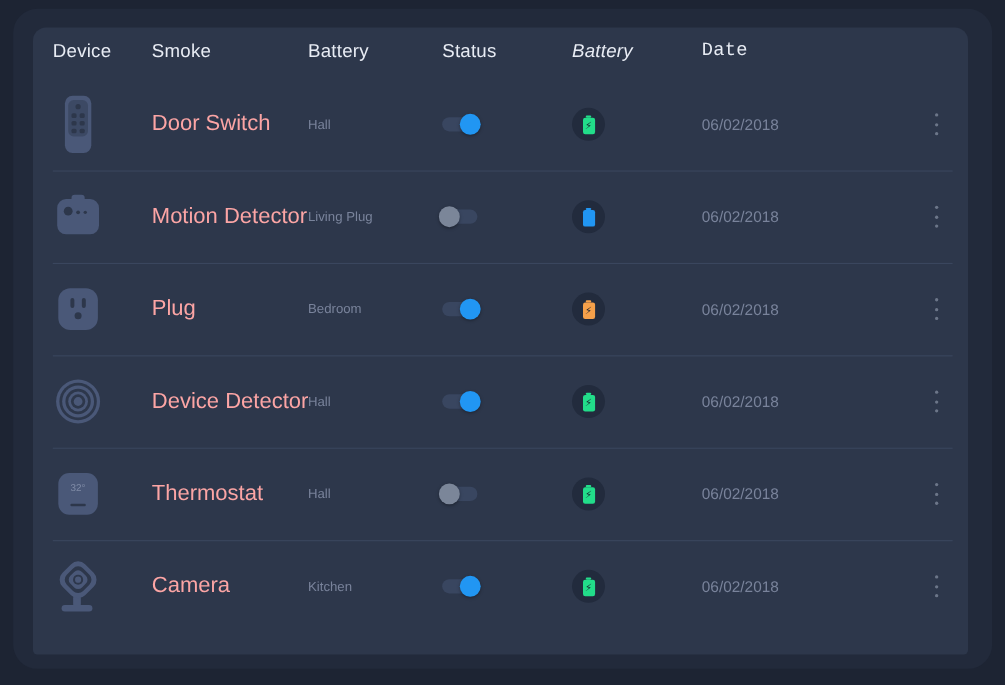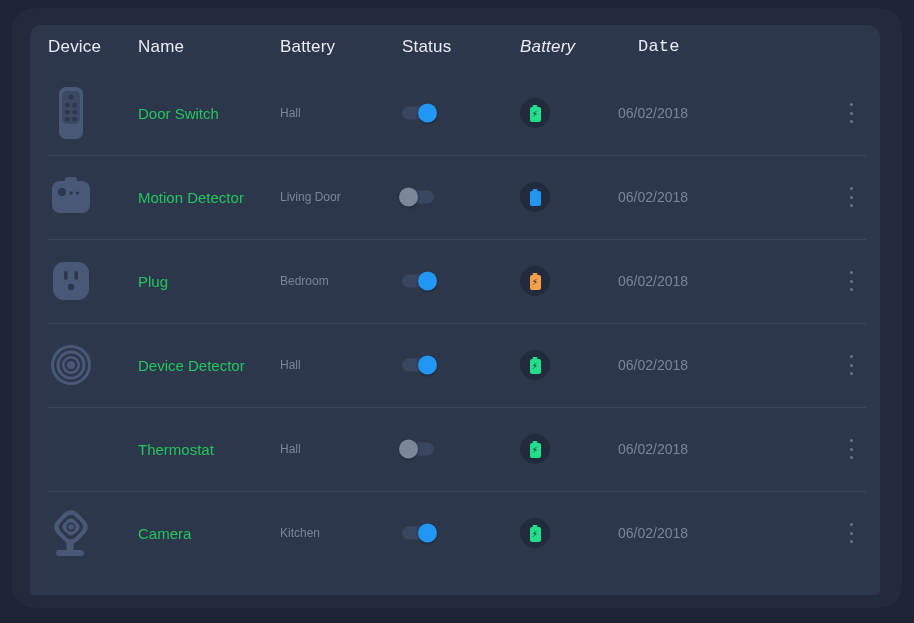--- a/index.html
+++ b/index.html
@@ -48,25 +48,25 @@
     position:relative;height:84px;
   }
   .row + .row .sep{
     position:absolute;left:18px;right:14px;top:0;height:1px;
     background:#3a465e;
   }
   .cell{
     position:absolute;top:50%;transform:translateY(-50%);
   }
   .cell-icon{left:18px;width:46px;height:56px;}
-  .cell-name{left:108px;color:#22c55e;font-size:15px;white-space:nowrap;}
+  .cell-name{left:108px;color:#fca5a5;font-size:20px;white-space:nowrap;}
   .cell-loc{left:250px;color:#79839b;font-size:12px;white-space:nowrap;}
   .cell-status{left:372px;}
   .cell-batt{left:490px;}
-  .cell-date{left:588px;color:#79839b;font-size:14px;white-space:nowrap;}
+  .cell-date{left:608px;color:#79839b;font-size:14px;white-space:nowrap;}
   .cell-menu{right:22px;left:auto;}
 
   
   .devicon{position:relative;width:46px;height:56px;}
   .ic-fill{fill:#4a5878;}
   .ic-dark{fill:#2d374b;}
   .ic-text{fill:#7f8ba6;font-size:9px;font-family:"Liberation Sans",sans-serif;}
 
   
   .toggle{
@@ -112,21 +112,21 @@
 </head>
 <body>
 
 <div class="screen">
   <div class="panel"></div>
 
   <div class="card">
 
     <div class="thead">
       <div class="th c-device">Device</div>
-      <div class="th c-name">Name</div>
+      <div class="th c-name">Smoke</div>
       <div class="th c-location">Battery</div>
       <div class="th c-status">Status</div>
       <div class="th c-battery">Battery</div>
       <div class="th c-date">Date</div>
     </div>
 
     <div class="rows" id="rows">
         <div class="row">
     <div class="sep"></div>
 
@@ -187,21 +187,21 @@
         <rect x="4" y="12" width="38" height="32" rx="8" class="ic-fill"></rect>
         <circle cx="14" cy="23" r="4" class="ic-dark"></circle>
         <circle cx="23" cy="24" r="1.7" class="ic-dark"></circle>
         <circle cx="29.5" cy="24" r="1.5" class="ic-dark"></circle>
       </svg>
       </div>
     </div>
 
     <div class="cell cell-name">Motion Detector</div>
 
-    <div class="cell cell-loc">Living Door</div>
+    <div class="cell cell-loc">Living Plug</div>
 
     <div class="cell cell-status">
       <div class="toggle off" role="switch" aria-checked="false">
         <span class="knob"></span>
       </div>
     </div>
 
     <div class="cell cell-batt">
       <div class="battbadge">
         <div class="batt blue">
@@ -310,20 +310,29 @@
       <div class="dots">
         <span></span>
         <span></span>
         <span></span>
       </div>
     </div>
         </div>
         <div class="row">
     <div class="sep"></div>
 
+    <div class="cell cell-icon">
+      <div class="devicon">
+        <svg width="46" height="56" viewBox="0 0 46 56">
+        <rect x="5" y="9" width="36" height="38" rx="10" class="ic-fill"></rect>
+        <text x="23" y="25" text-anchor="middle" class="ic-text">32°</text>
+        <rect x="16" y="37" width="14" height="2.2" rx="1.1" class="ic-dark"></rect>
+      </svg>
+      </div>
+    </div>
 
     <div class="cell cell-name">Thermostat</div>
 
     <div class="cell cell-loc">Hall</div>
 
     <div class="cell cell-status">
       <div class="toggle off" role="switch" aria-checked="false">
         <span class="knob"></span>
       </div>
     </div>

